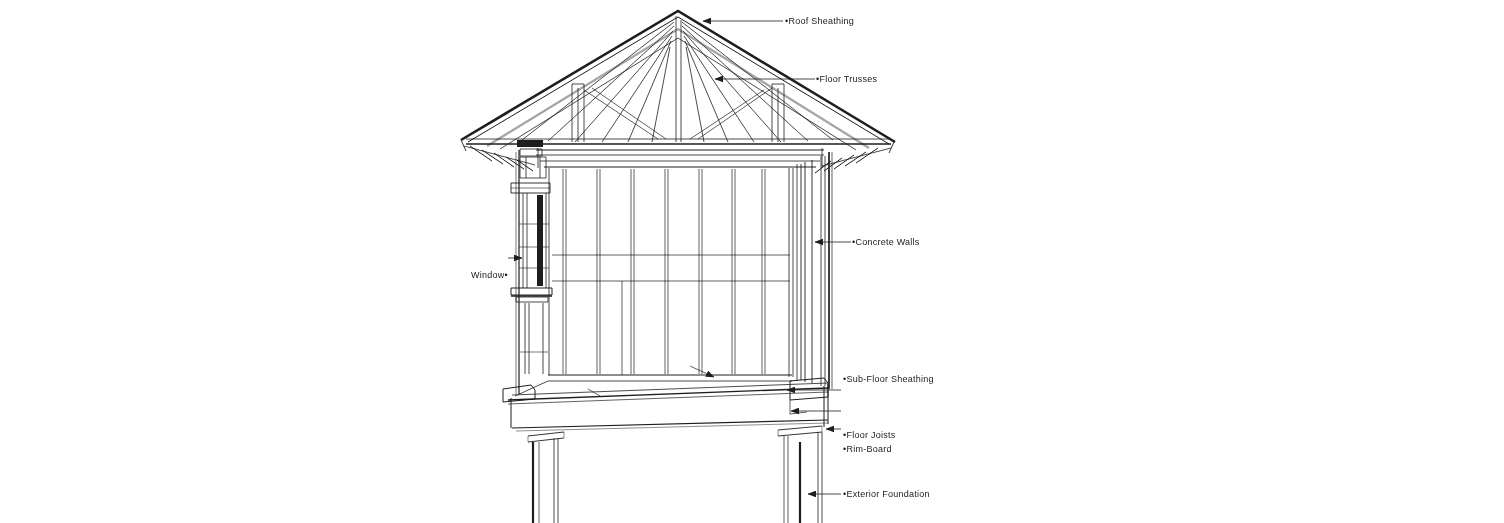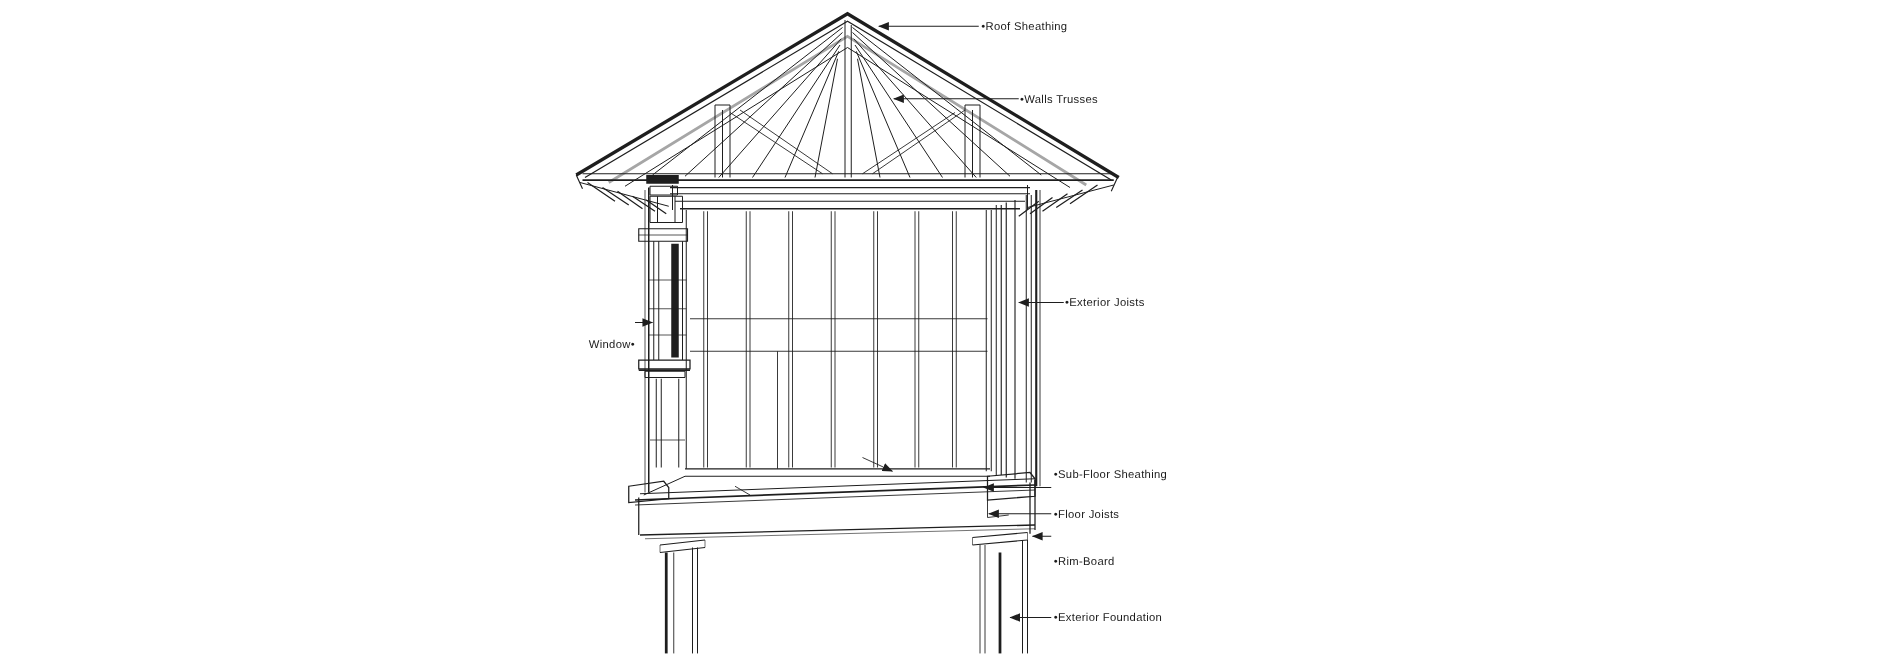--- a/index.html
+++ b/index.html
@@ -131,21 +131,21 @@
       <path class="w8" d="M851,242 L815,242" marker-end="url(#arr)"></path>
       <path class="w8" d="M508,258 L522,258" marker-end="url(#arr)"></path>
       <path class="w8" d="M841,390 L787,390" marker-end="url(#arr)"></path>
       <path class="w8" d="M841,411 L791,411" marker-end="url(#arr)"></path>
       <path class="w8" d="M841,429 L826,429" marker-end="url(#arr)"></path>
       <path class="w8" d="M841,494 L808,494" marker-end="url(#arr)"></path>
     </g>
   </svg>
 
   <span class="lbl" style="left:785px;top:16px">•Roof Sheathing</span>
-  <span class="lbl" style="left:816px;top:74px">•Walls Trusses</span>
-  <span class="lbl" style="left:852px;top:237px">•Exterior Joists</span>
+  <span class="lbl" style="left:816px;top:74px">•Floor Trusses</span>
+  <span class="lbl" style="left:852px;top:237px">•Concrete Walls</span>
   <span class="lbl" style="left:471px;top:270px">Window•</span>
   <span class="lbl" style="left:843px;top:374px">•Sub-Floor Sheathing</span>
-  <span class="lbl" style="left:843px;top:406px">•Floor Joists</span>
+  <span class="lbl" style="left:843px;top:430px">•Floor Joists</span>
   <span class="lbl" style="left:843px;top:444px">•Rim-Board</span>
   <span class="lbl" style="left:843px;top:489px">•Exterior Foundation</span>
 
 </div>
 
 </body></html>

